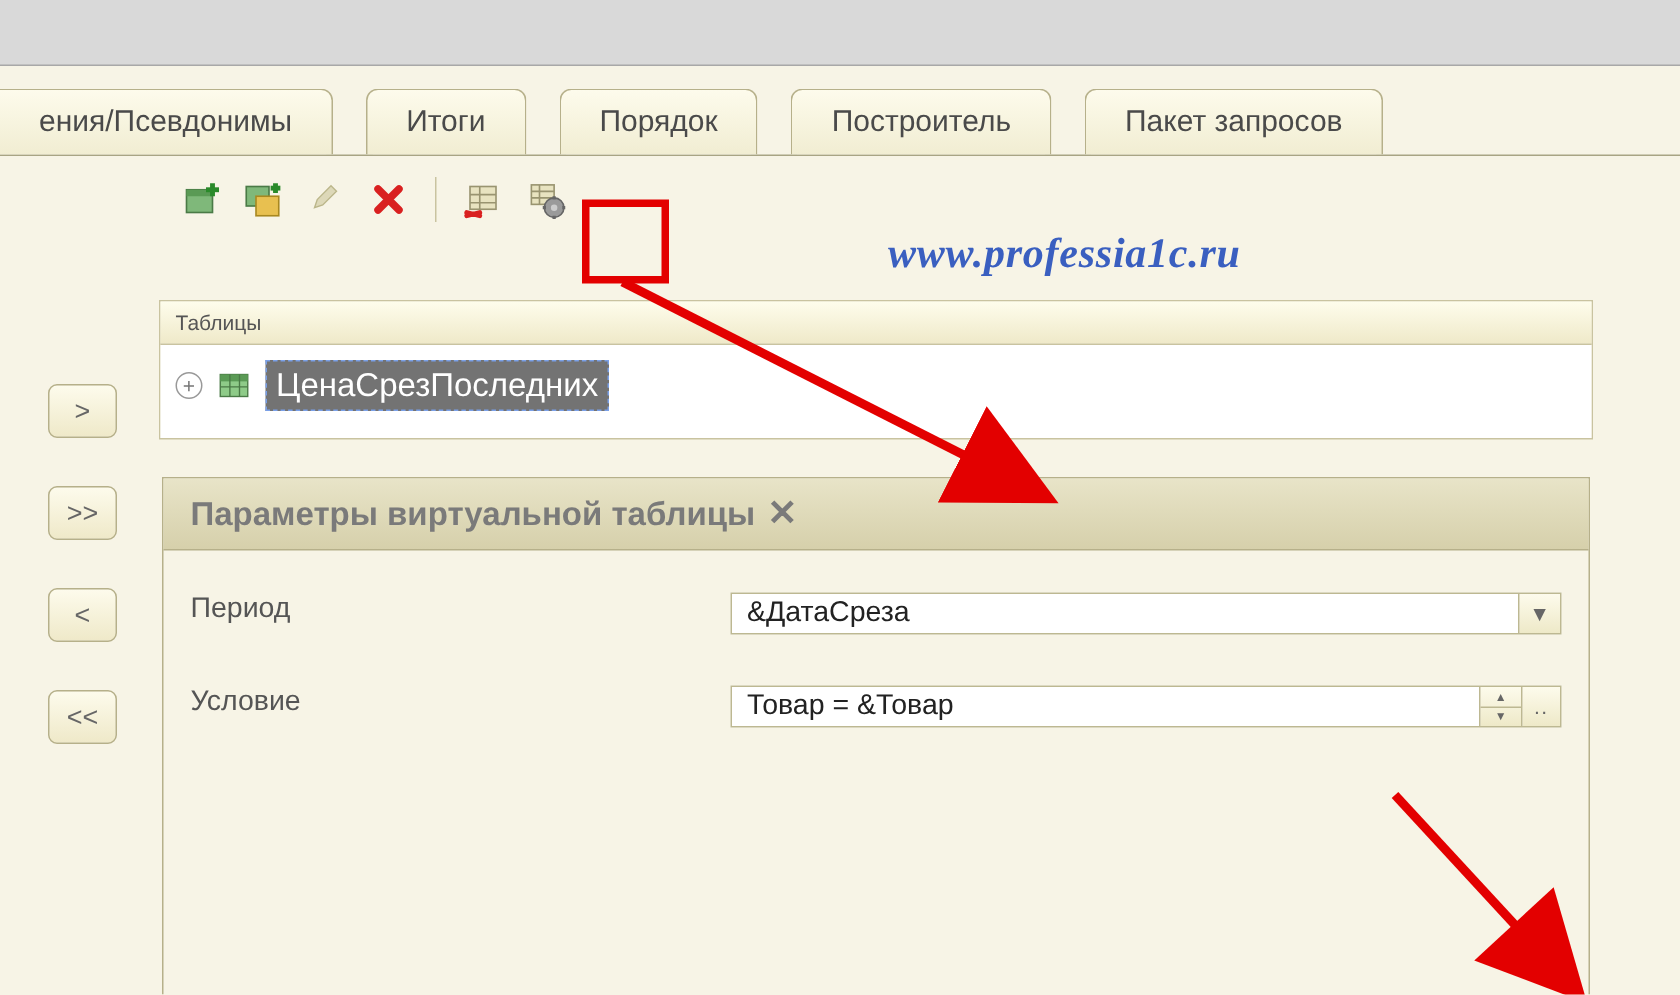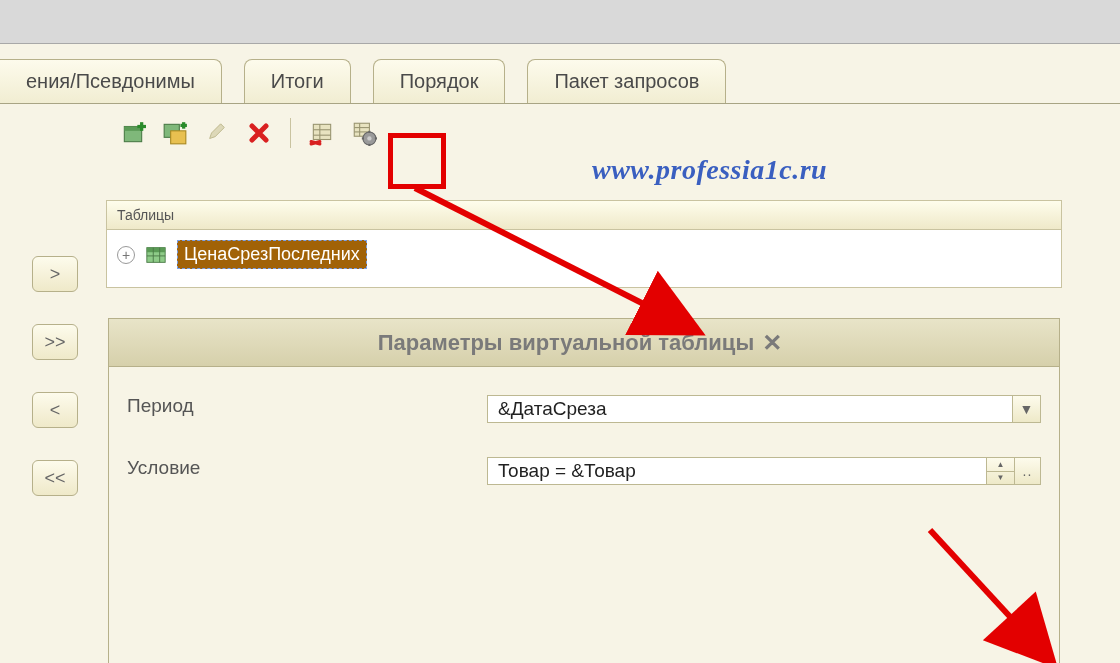--- a/index.html
+++ b/index.html
@@ -100,25 +100,25 @@
     align-items: center;
     justify-content: center;
     color: #777;
     font-size: 14px;
     line-height: 1;
   }
   .table-icon {
     width: 22px; height: 22px;
   }
   .item-name {
-    background: #a16207;
+    background: #737373;
     color: #fff;
     padding: 3px 6px;
     border: 1px dashed #7aa0e8;
-    font-size: 18px;
+    font-size: 22px;
   }
   .nav-btns {
     position: absolute;
     left: 32px; top: 256px;
     display: flex;
     flex-direction: column;
     gap: 32px;
   }
   .nav-btn {
     width: 46px; height: 36px;
@@ -140,21 +140,21 @@
     background: #f7f4e6;
     border: 1px solid #b6b08a;
     border-bottom: none;
     z-index: 3;
   }
   .dialog-title {
     background: linear-gradient(#e8e4c8, #d6d0ab);
     height: 48px;
     display: flex;
     align-items: center;
-    justify-content: center;
+    justify-content: flex-start;
     padding: 0 18px;
     font: bold 22px Arial;
     color: #7a7a7a;
     border-bottom: 1px solid #b6b08a;
   }
   .dialog-close {
     font-size: 24px;
     color: #7a7a7a;
     cursor: pointer;
     padding: 4px 8px;
@@ -234,20 +234,21 @@
 </style>
 </head>
 <body>
 
 <div class="top-gray"></div>
 
 <div class="tabs-row">
   <div class="tab first">ения/Псевдонимы</div>
   <div class="tab">Итоги</div>
   <div class="tab">Порядок</div>
+  <div class="tab">Построитель</div>
   <div class="tab">Пакет запросов</div>
 </div>
 
 <div class="toolbar">
   <span class="icon">
     <svg viewBox="0 0 24 24" width="26" height="26">
       <rect x="4" y="6" width="16" height="14" fill="#7fb87a" stroke="#4a7a46"></rect>
       <rect x="4" y="6" width="16" height="4" fill="#5a9a55"></rect>
       <rect x="0" y="0" width="10" height="10" fill="none"></rect>
       <line x1="20" y1="2" x2="20" y2="10" stroke="#2a8a2a" stroke-width="3"></line>

